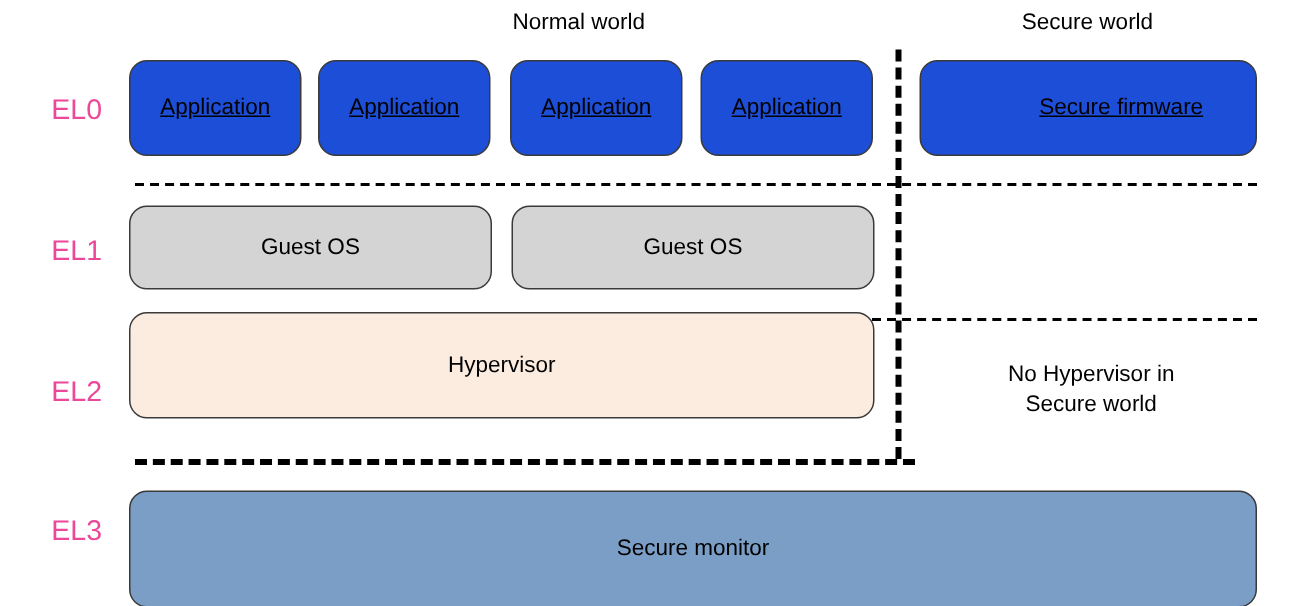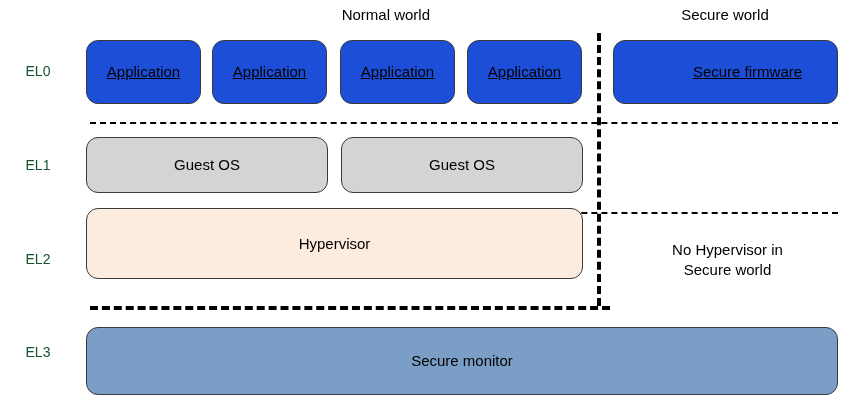--- a/index.html
+++ b/index.html
@@ -25,23 +25,23 @@
     white-space: nowrap;
   }
   #normal-world-title { left: 230px; top: 6px; width: 200px; text-align: right; }
   #secure-world-title { left: 625px; top: 6px; width: 200px; }
 
   
   .el-label {
     position: absolute;
     left: 8px;
     width: 60px;
-    font-size: 14px;
-    color: #14532d;
-    text-align: center;
+    font-size: 19px;
+    color: #ec4899;
+    text-align: right;
   }
   #el-label-0 { top: 63px; }
   #el-label-1 { top: 157px; }
   #el-label-2 { top: 251px; }
   #el-label-3 { top: 344px; }
 
   
   .box {
     position: absolute;
     box-sizing: border-box;
@@ -71,21 +71,21 @@
   
   .row-el1 { top: 137px; height: 56px; }
   #guest-os-1 { left: 86px;  width: 242px; }
   #guest-os-2 { left: 341px; width: 242px; }
   #trusted-os { left: 613px; width: 225px; }
 
   
   #hypervisor { left: 86px; top: 208px; width: 497px; height: 71px; }
 
   
-  #secure-monitor { left: 86px; top: 327px; width: 752px; height: 68px; }
+  #secure-monitor { left: 86px; top: 327px; width: 752px; height: 78px; }
 
   
   .sep {
     position: absolute;
     height: 0;
     border-top-style: dashed;
     border-top-color: #000000;
   }
   #sep-el0-el1 { left: 90px; top: 122px; width: 748px; border-top-width: 2.2px; }
   #sep-el1-el2 { left: 90px; top: 212px; width: 748px; border-top-width: 2.2px; }

